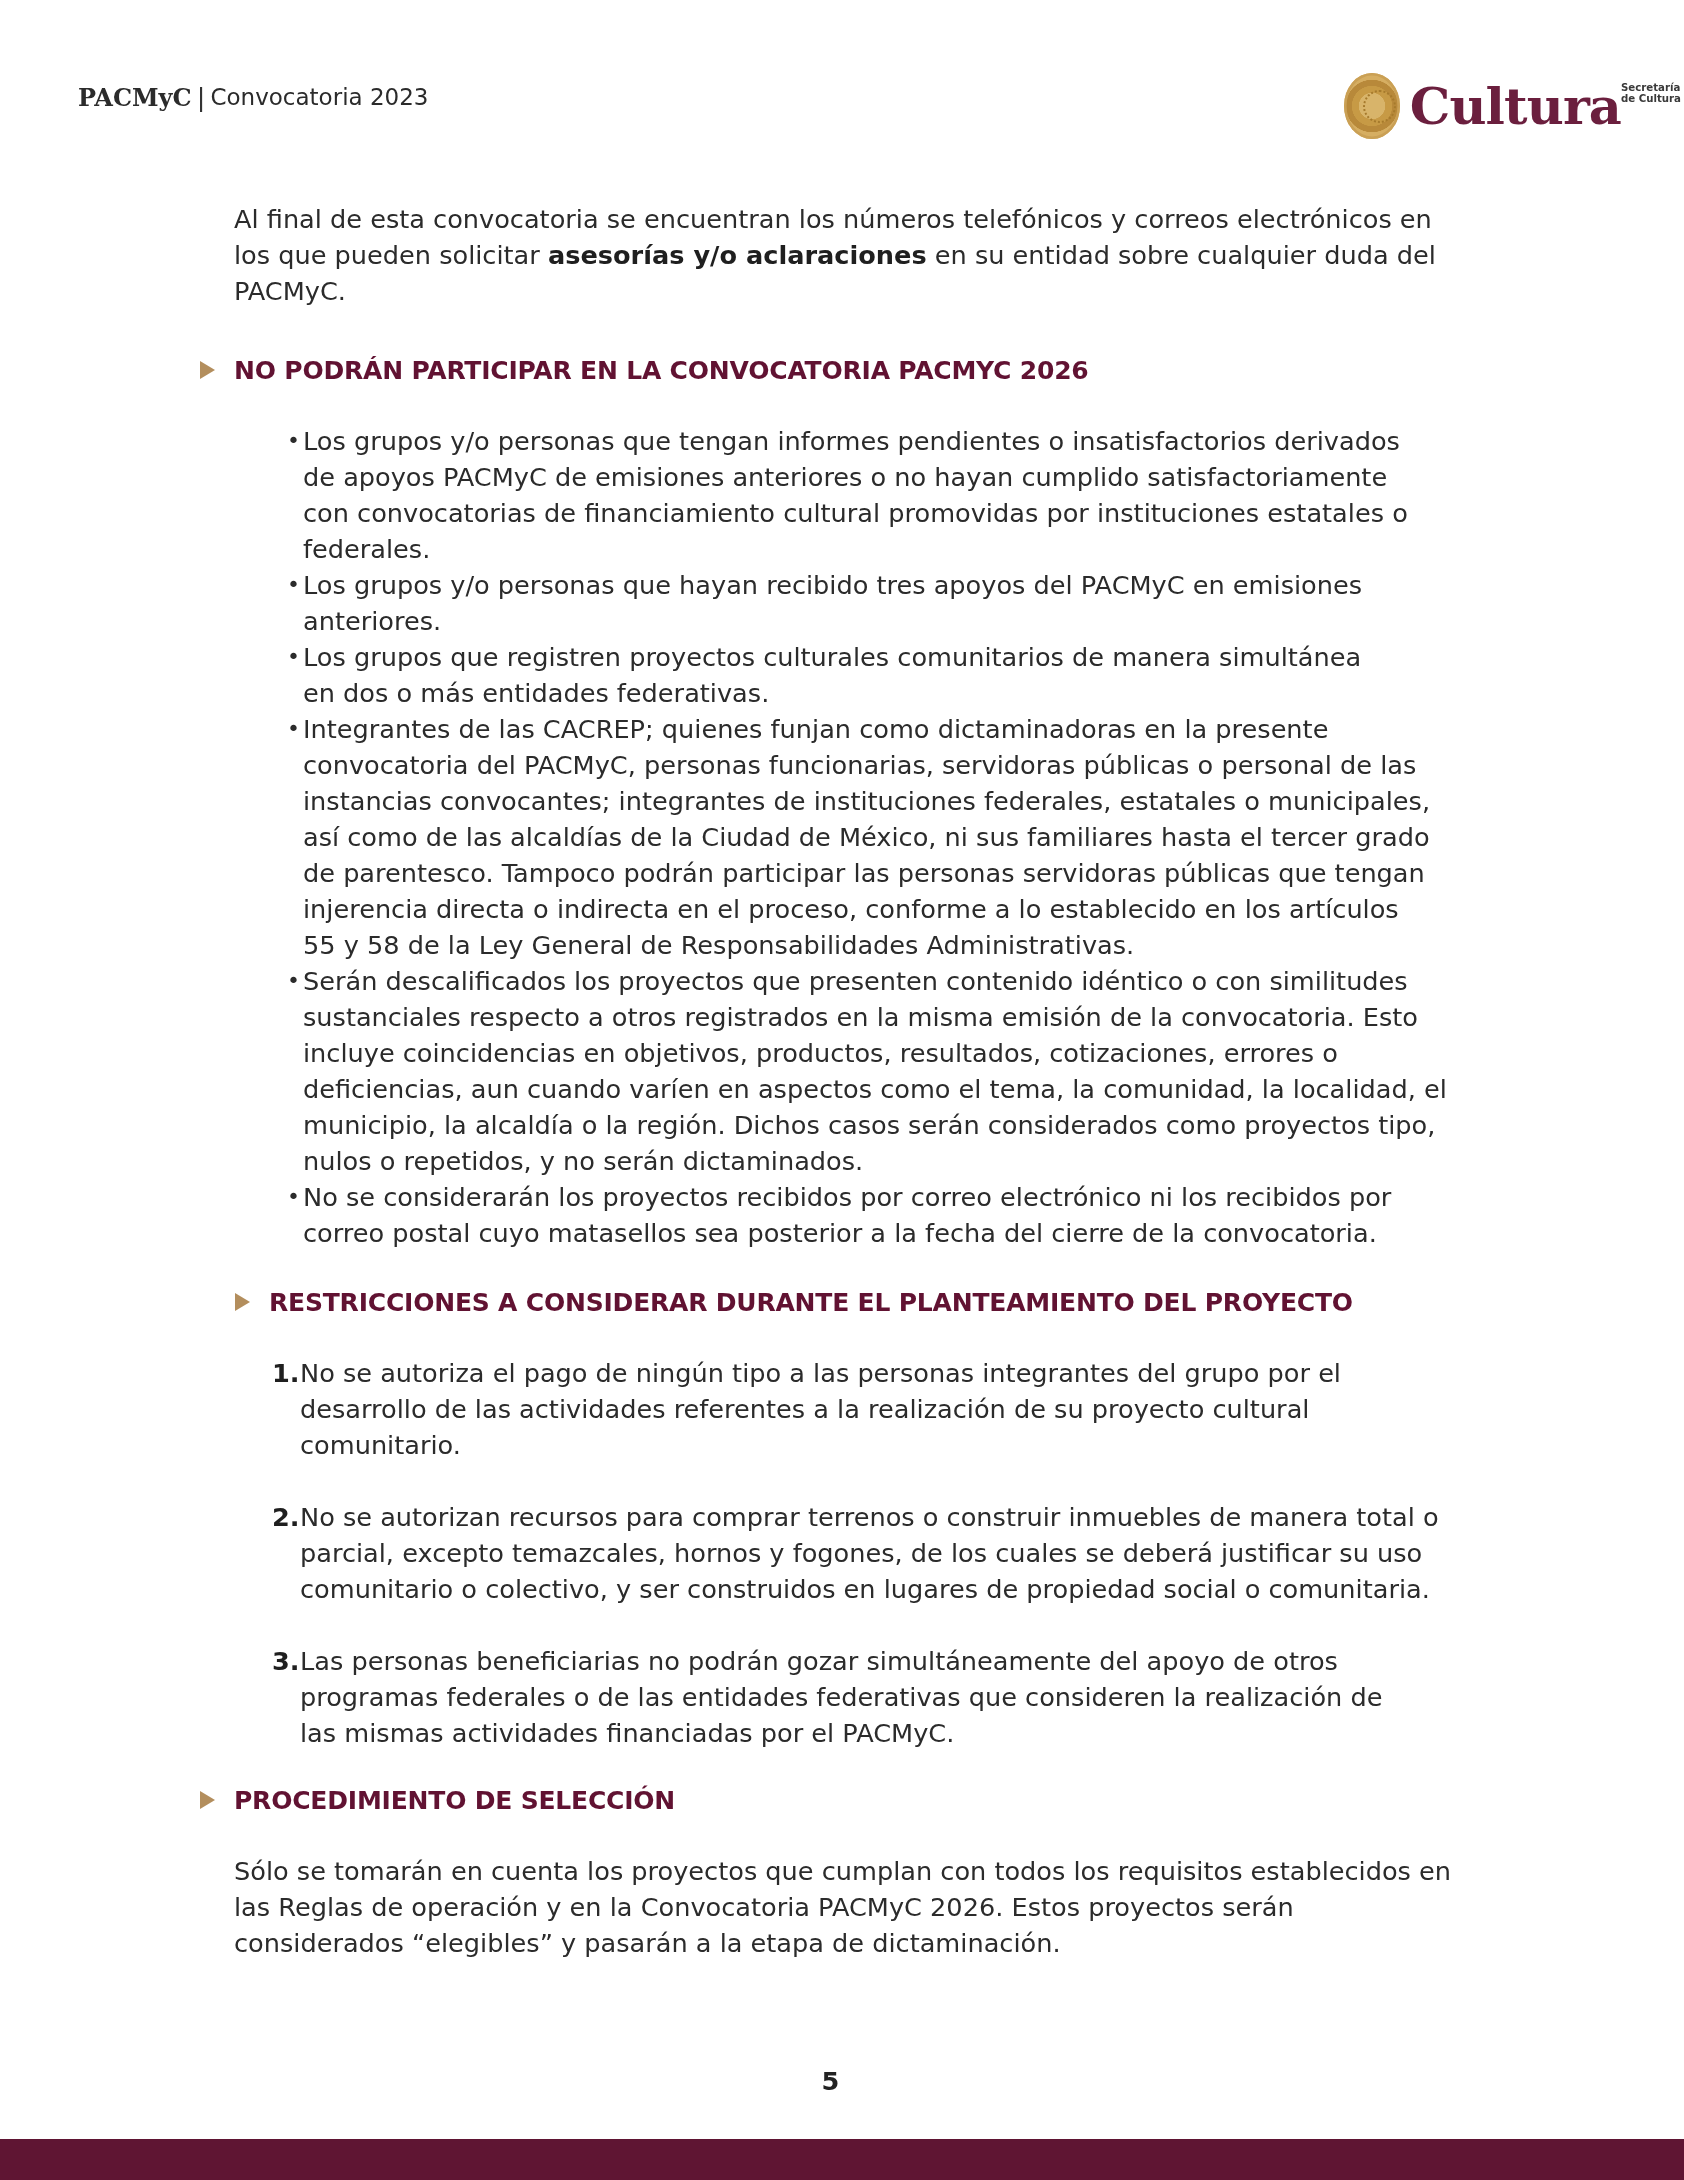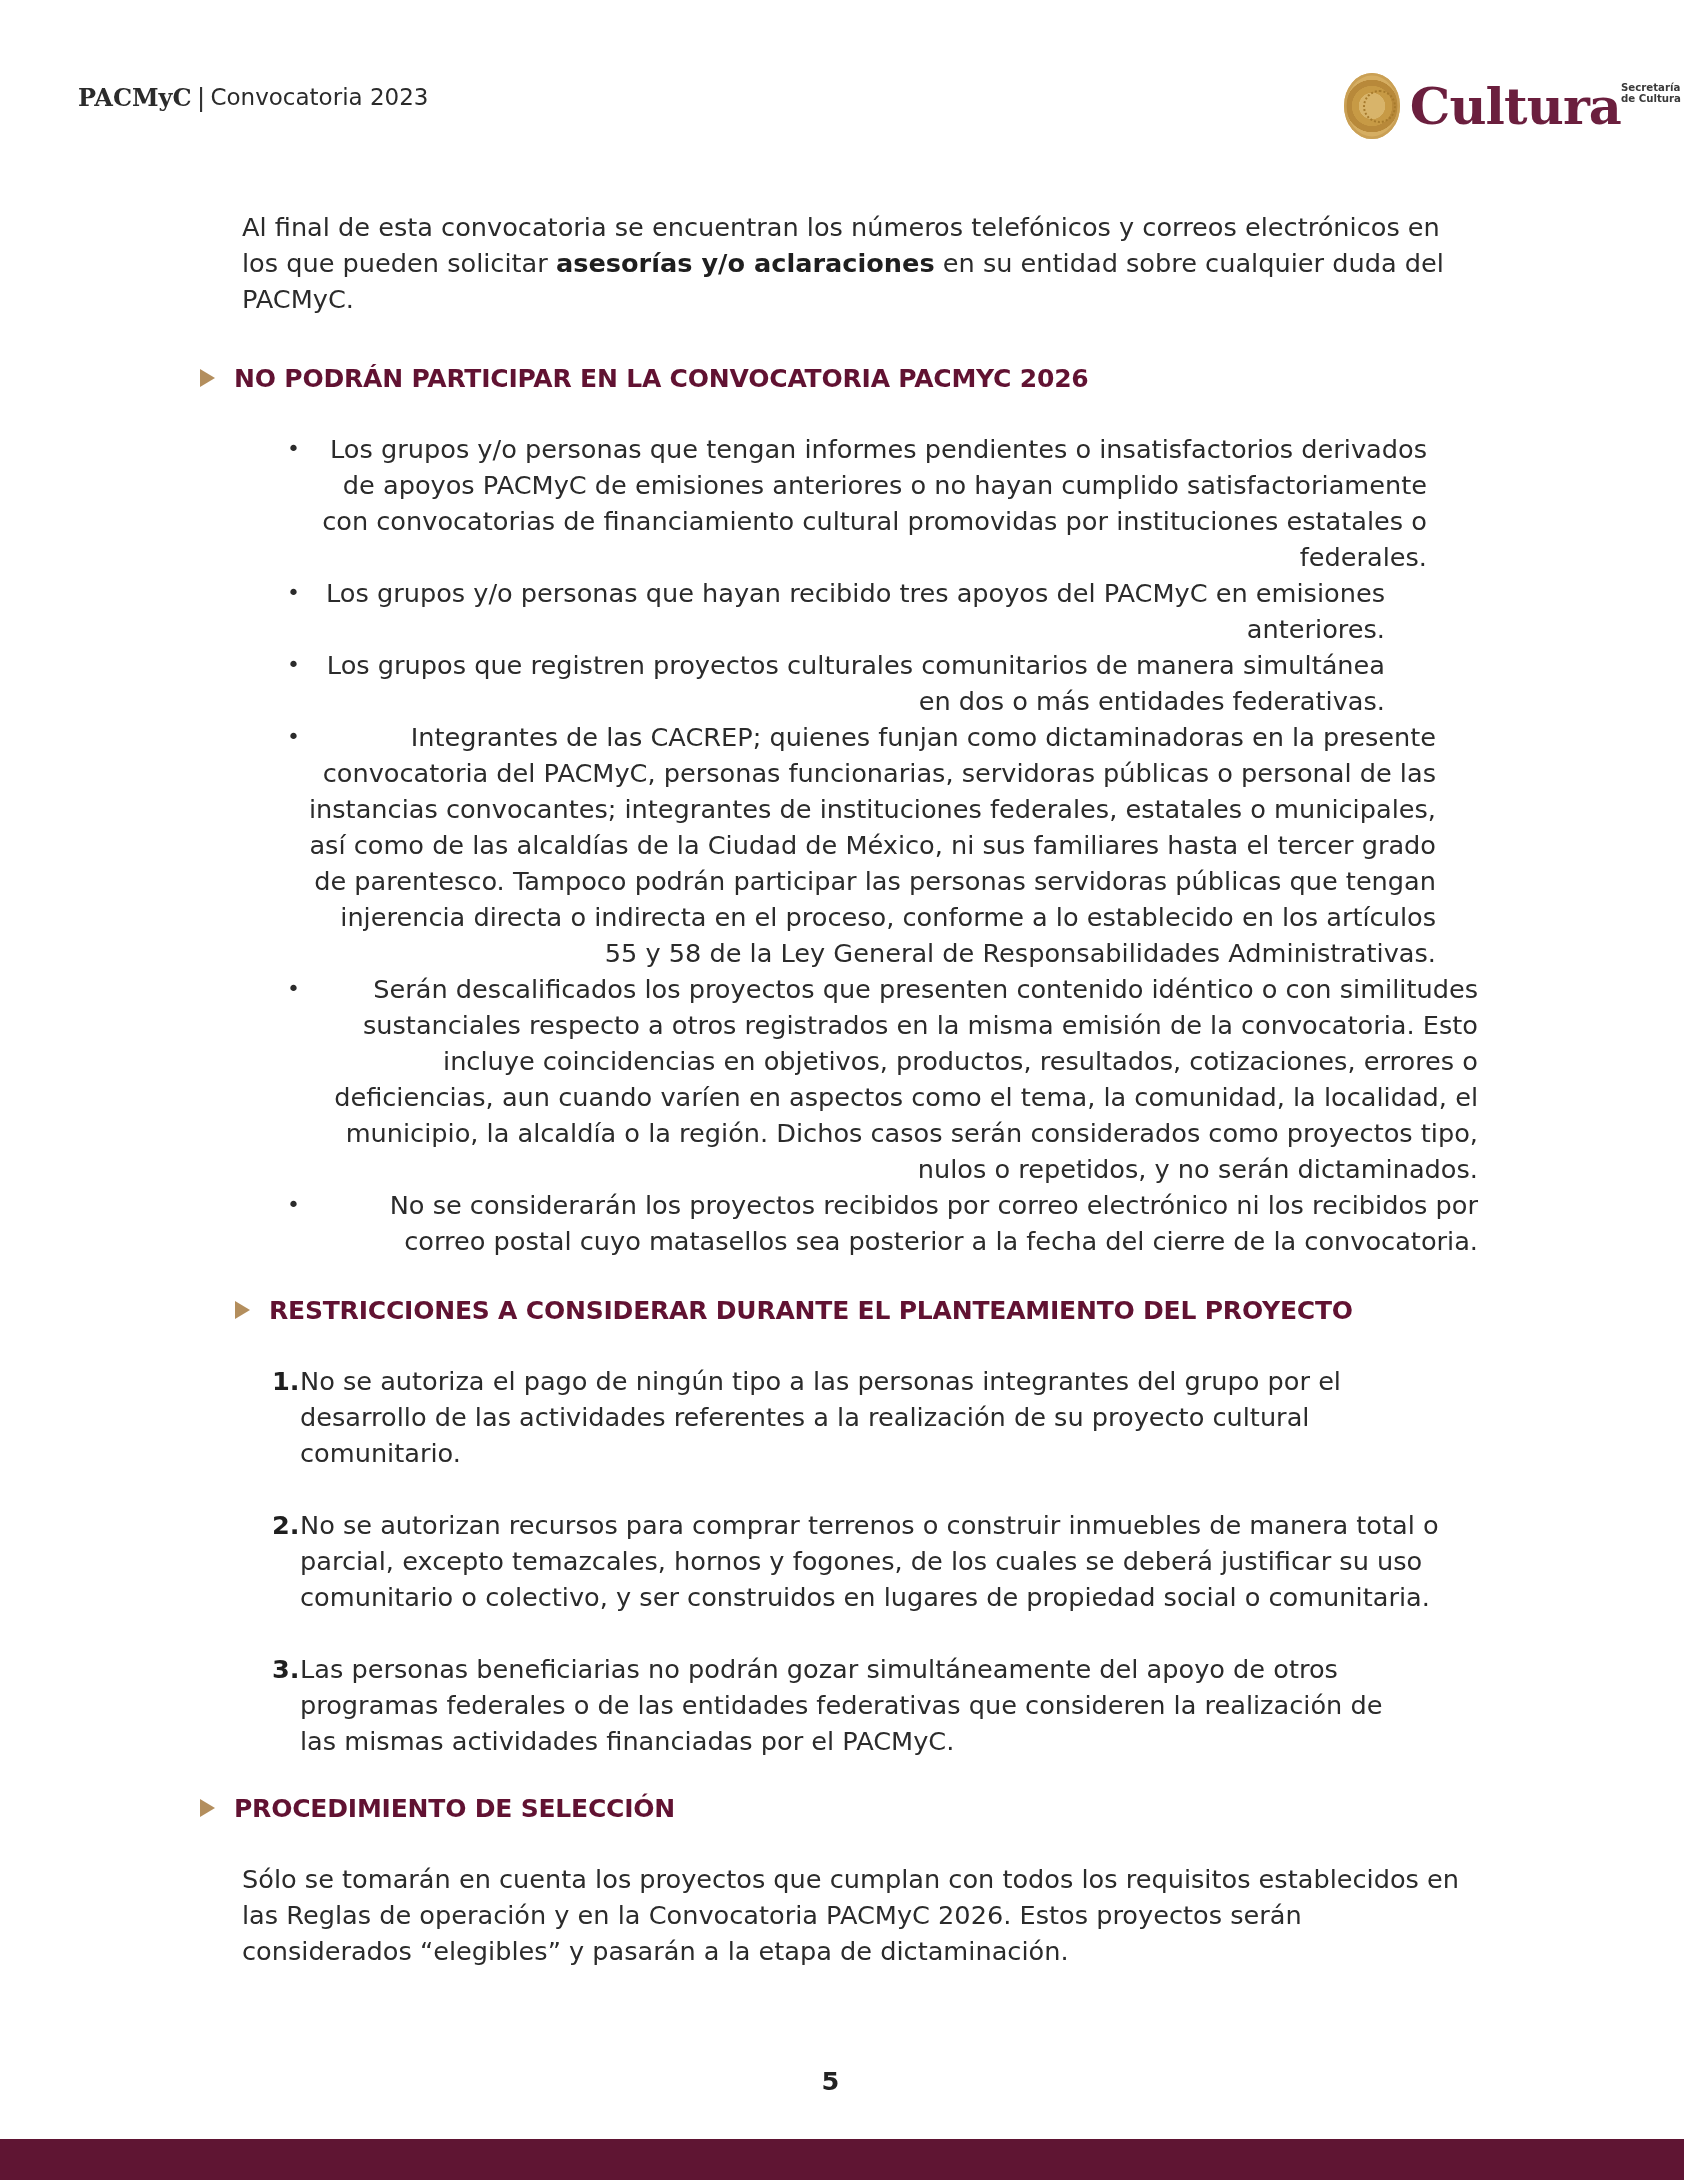--- a/index.html
+++ b/index.html
@@ -24,34 +24,34 @@
   }
   .seal::after {
     content: ""; position: absolute; left: 19px; top: 17px; width: 29px; height: 29px;
     border-radius: 50%; border: 2.6px dotted #a67a2c;
   }
   .logo-text { margin-left: 10.2px; display: flex; flex-direction: row; }
   .logo-title { font-family: "DejaVu Serif", serif; font-weight: bold; color: #6b1f3e; font-size: 51px; line-height: 51px; letter-spacing: -0.9px; }
   .logo-sub { font-family: "DejaVu Sans", sans-serif; font-weight: bold; color: #3a3a3a; font-size: 10.2px; margin-top: 1.7px; }
 
   .content { position: absolute; left: 234px; top: 201px; width: 1227px; }
-  .para { font-size: 25.6px; line-height: 36px; margin: 8px; color: #2b2b2b; }
+  .para { font-size: 25.6px; line-height: 36px; margin: 0; color: #2b2b2b; }
   .para b { font-weight: bold; color: #1f1f1f; }
 
   .section-heading {
     position: relative; margin: 0; font-size: 25px; font-weight: bold; color: #611232;
     line-height: 36px; letter-spacing: -0.2px;
   }
   .section-heading .tri {
     position: absolute; left: -34px; top: 7.7px; width: 0; height: 0;
     border-top: 9.4px solid transparent; border-bottom: 9.4px solid transparent;
     border-left: 15.3px solid #b38e5d;
   }
 
-  .bullets { list-style: none; margin: 0; padding: 0 0 0 53px; text-align: right; }
+  .bullets { list-style: none; margin: 0; padding: 0 0 0 53px; }
   .bullets li { position: relative; padding-left: 16px; font-size: 25.6px; line-height: 36px; color: #2b2b2b; }
   .bullets li::before { content: "•"; position: absolute; left: 0; top: 0; font-size: 22px; }
 
   .numbered { list-style: none; margin: 0; padding: 0 0 0 38px; }
   .numbered li { position: relative; padding-left: 28px; font-size: 25.6px; line-height: 36px; color: #2b2b2b; margin-bottom: 36px; }
   .numbered li .num { position: absolute; left: 0; top: 0; font-weight: bold; color: #1f1f1f; }
 
   .page-number { position: absolute; left: 0; width: 1661px; top: 2066px; text-align: center; font-size: 25.6px; font-weight: bold; color: #222; }
   .footer-bar { position: absolute; left: 0; right: 0; top: 2139px; height: 42px; background: #5f1533; }
 </style>

